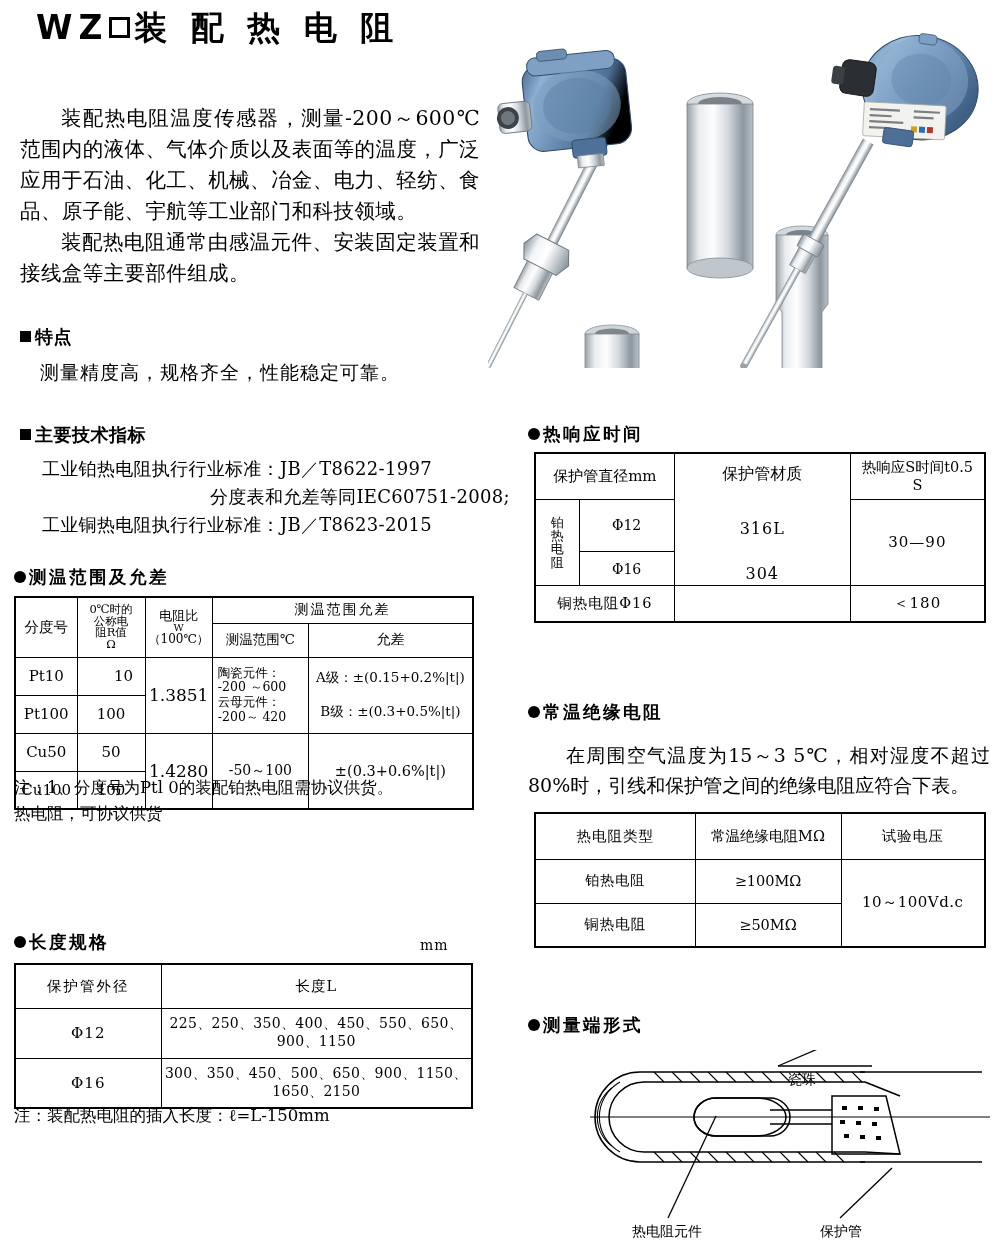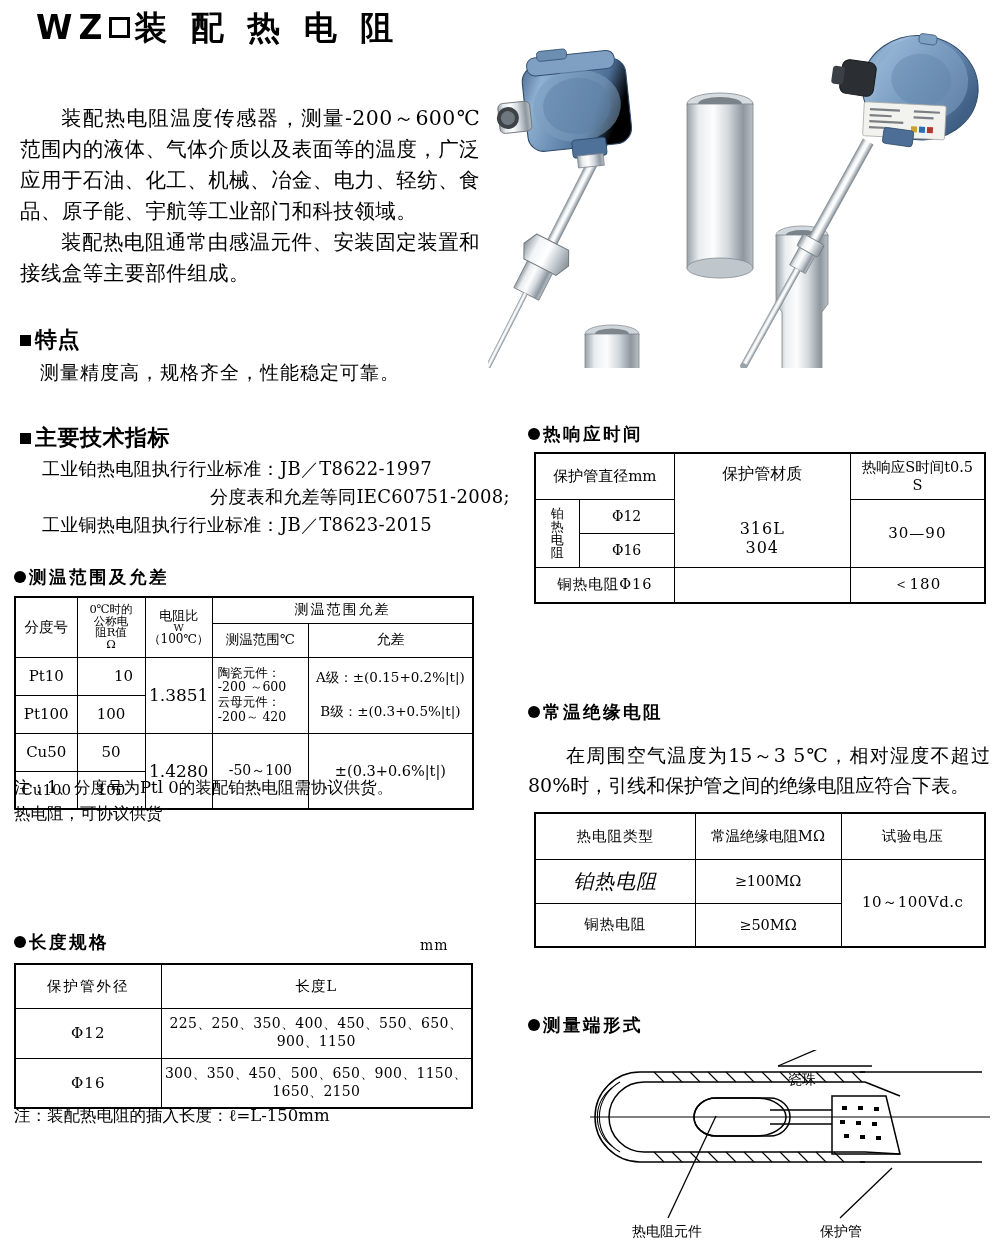--- a/index.html
+++ b/index.html
@@ -28,21 +28,21 @@
   #intro {
     position:absolute; left:20px; top:103px; width:460px;
     font-size:20.5px; line-height:31px; letter-spacing:0.4px;
     font-family:"DejaVu Serif","Liberation Serif",serif;
     text-align:justify;
   }
   #intro p { margin:0; text-indent:2em; }
 
   
   .sqhead {
-    position:absolute; font-size:22px; font-weight:bold;
+    position:absolute; font-size:18px; font-weight:bold;
     font-family:"DejaVu Sans","Liberation Sans",sans-serif;
     letter-spacing:0.5px; white-space:nowrap;
   }
   .sqhead .mk {
     display:inline-block; width:11px; height:11px;
     background:#000; margin-right:4px; vertical-align:1px;
   }
   
   .rdhead {
     position:absolute; font-size:17.5px; font-weight:bold;
@@ -333,21 +333,21 @@
   <span class="mk"></span><span>热响应时间</span>
 </div>
 
 <table class="grid thick" style="left:534px; top:452px; width:452px;">
   <tbody>
       <tr>
     <td colspan="2" style="width:128px; height:46px; font-size:15px;">保护管直径mm</td>
     <td rowspan="3" style="width:176px; font-size:16px; vertical-align:top; padding-top:10px;">
       <div style="margin-bottom:34px;">保护管材质</div>
       <div style="font-size:16px; letter-spacing:1px;">316L</div>
-      <div style="font-size:16px; letter-spacing:1px; ">304</div>
+      <div style="font-size:16px; letter-spacing:1px; margin-top:26px;">304</div>
     </td>
     <td style="font-size:14.5px; line-height:1.25;">
       <div>热响应S时间t0.5</div>
       <div>S</div>
     </td>
   </tr>
   <tr>
     <td rowspan="2" style="width:44px; font-size:13px; line-height:1.05; letter-spacing:0;">
       <div class="vstack">
         <div>铂</div>
@@ -376,21 +376,21 @@
 <div class="bodytext" style="left:528px; top:740px; width:462px; font-size:19px; line-height:30px; text-indent:2em; text-align:justify;">在周围空气温度为15～3 5℃，相对湿度不超过80%时，引线和保护管之间的绝缘电阻应符合下表。</div>
 
 <table class="grid thick" style="left:534px; top:812px; width:452px;">
   <tbody>
       <tr>
     <td style="width:160px; height:46px; font-size:14.5px; letter-spacing:1px;">热电阻类型</td>
     <td style="width:146px; font-size:14.5px;">常温绝缘电阻MΩ</td>
     <td style="font-size:14.5px; letter-spacing:1px;">试验电压</td>
   </tr>
   <tr>
-    <td style="height:44px; font-size:20px; letter-spacing:1px;font-style:italic;">铂热电阻</td>
+    <td style="height:44px; font-size:14px; letter-spacing:1px;">铂热电阻</td>
     <td style="font-size:14.5px;margin-left:12px;">≥100MΩ</td>
     <td rowspan="2" style="font-size:15px; letter-spacing:0.5px;">10～100Vd.c</td>
   </tr>
   <tr>
     <td style="height:44px; font-size:14.5px; letter-spacing:1px;">铜热电阻</td>
     <td style="font-size:14.5px;">≥50MΩ</td>
   </tr>
 </tbody>
   </table>
 

